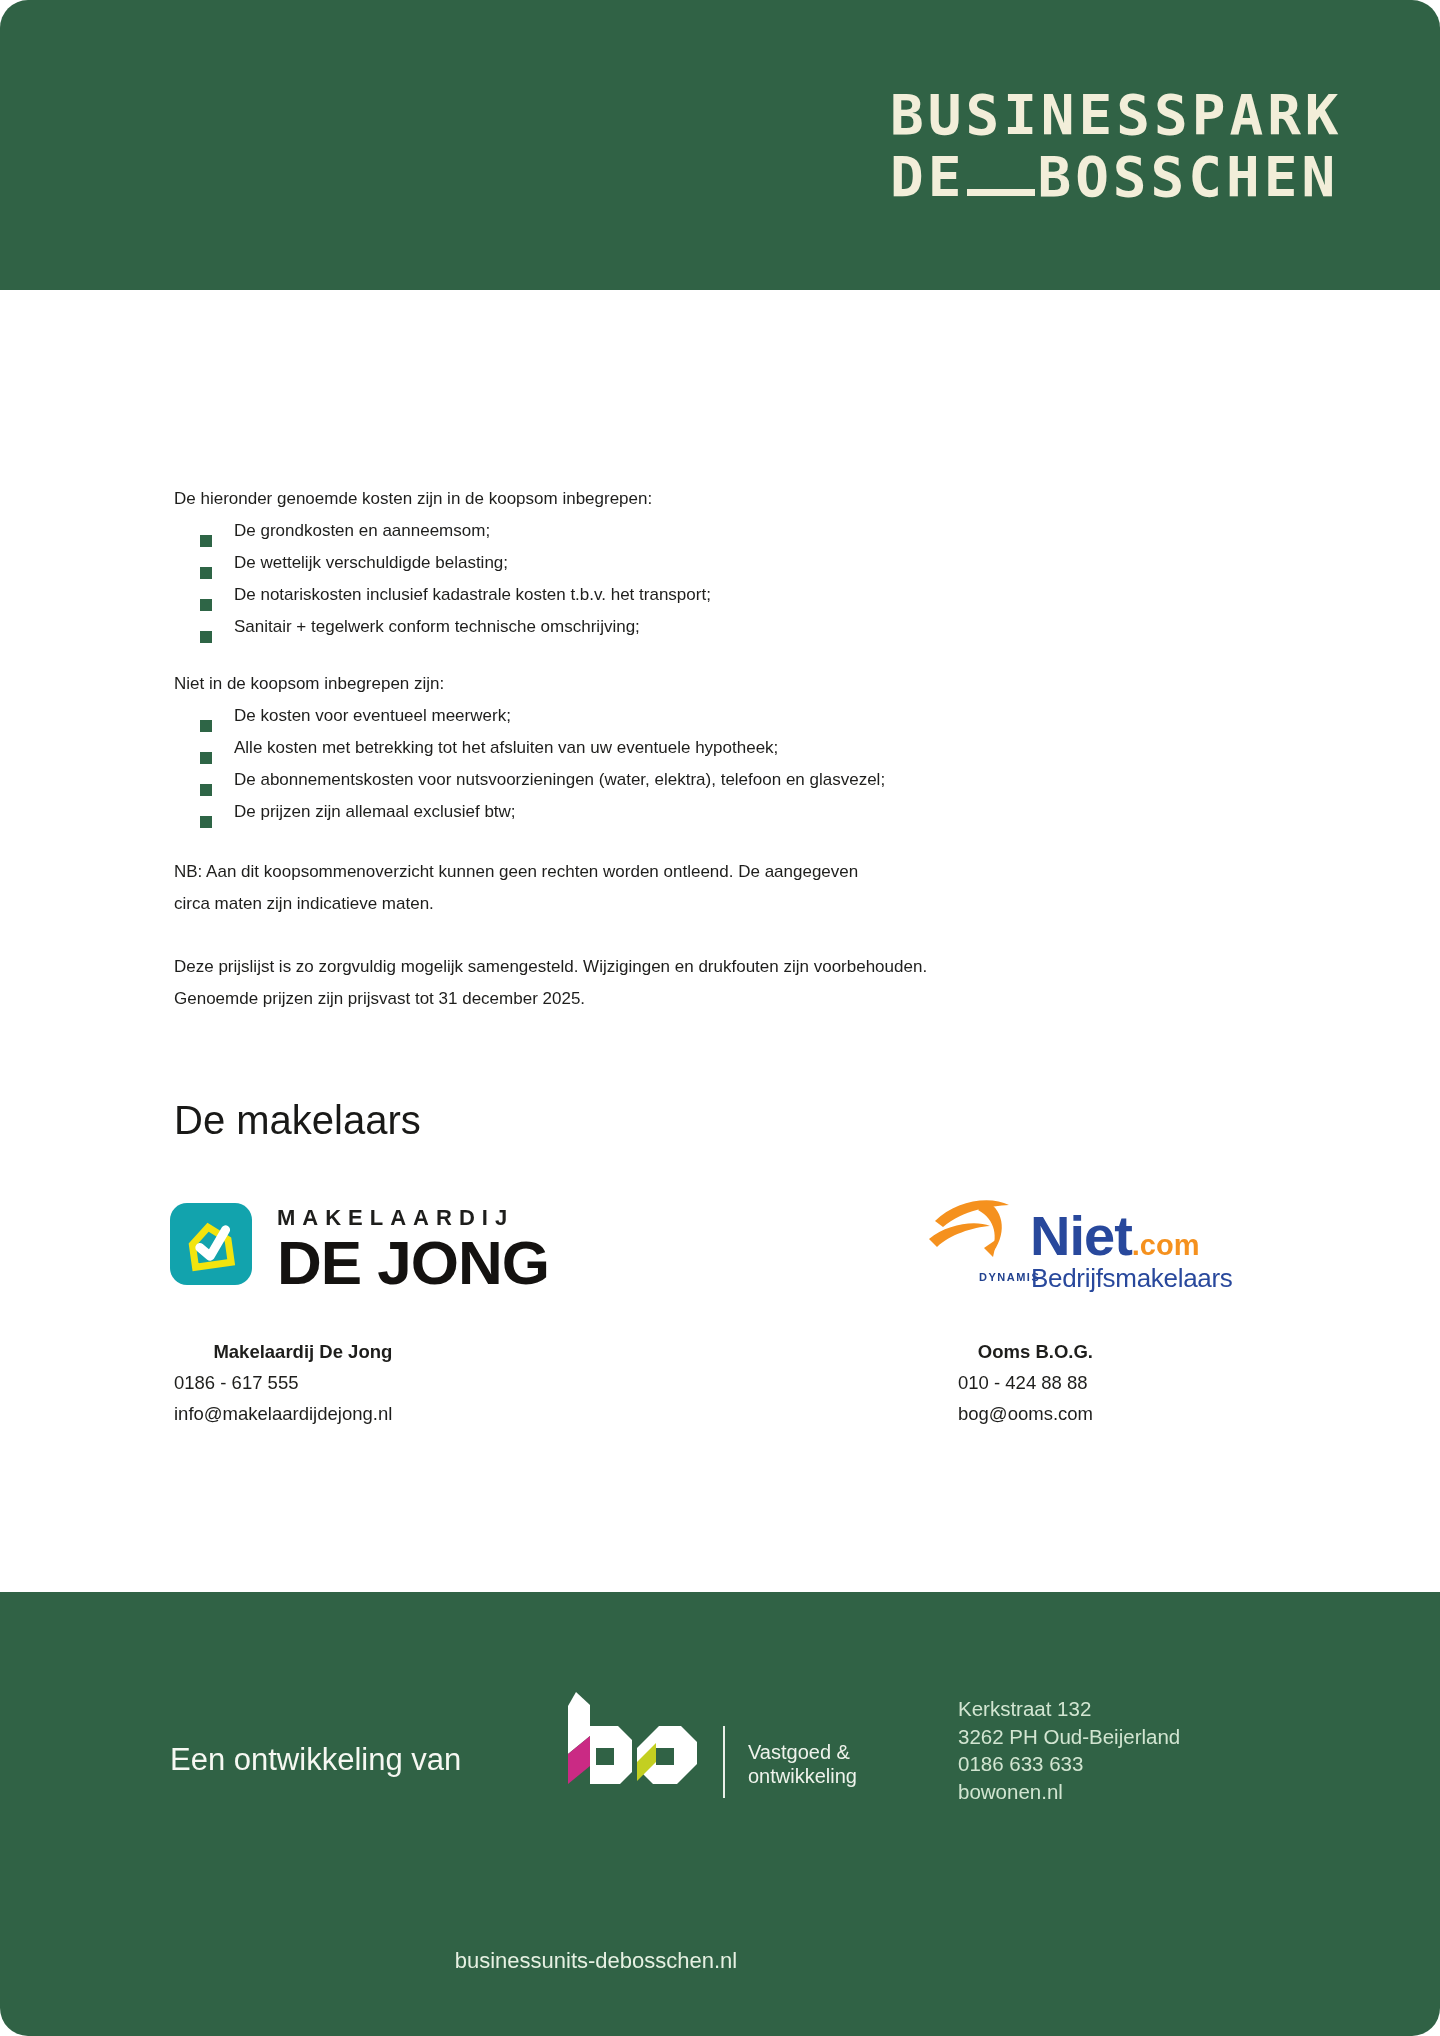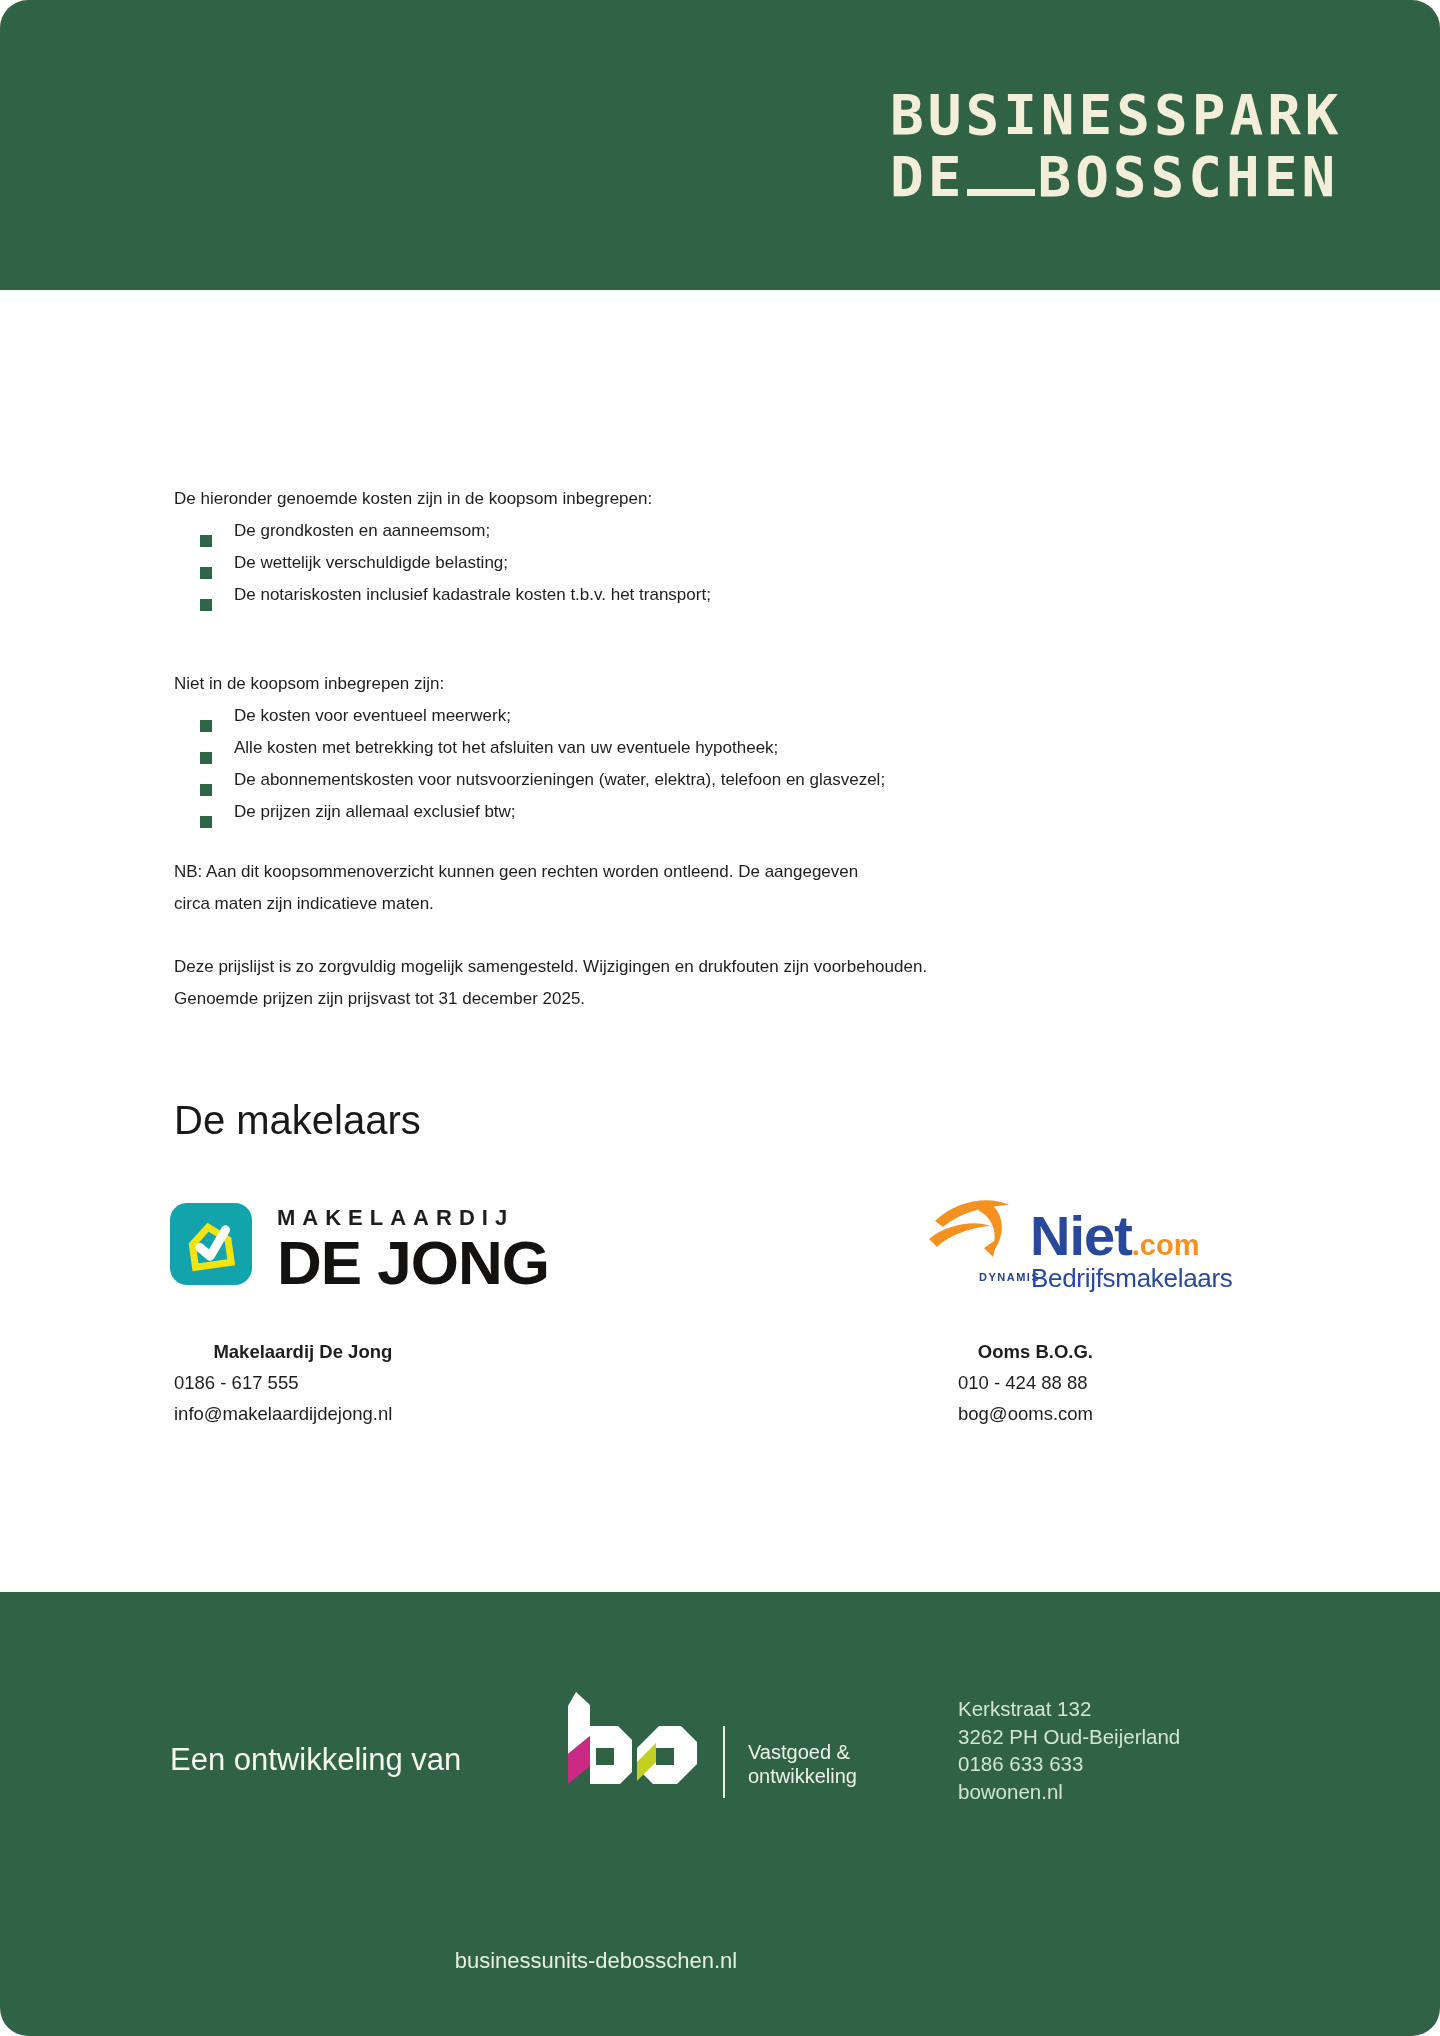--- a/index.html
+++ b/index.html
@@ -74,20 +74,24 @@
           <span class="sq"></span>
           <span>De grondkosten en aanneemsom;</span>
         </li>
       <li class="bullet-item">
           <span class="sq"></span>
           <span>De wettelijk verschuldigde belasting;</span>
         </li>
       <li class="bullet-item">
           <span class="sq"></span>
           <span>De notariskosten inclusief kadastrale kosten t.b.v. het transport;</span>
+        </li>
+      <li class="bullet-item">
+          <span class="sq"></span>
+          <span>Sanitair + tegelwerk conform technische omschrijving;</span>
         </li>
     </ul>
   </section>
 
   <section class="textblock" id="excluded">
     <p>Niet in de koopsom inbegrepen zijn:</p>
     <ul class="bullets">
       <li class="bullet-item">
           <span class="sq"></span>
           <span>De kosten voor eventueel meerwerk;</span>

